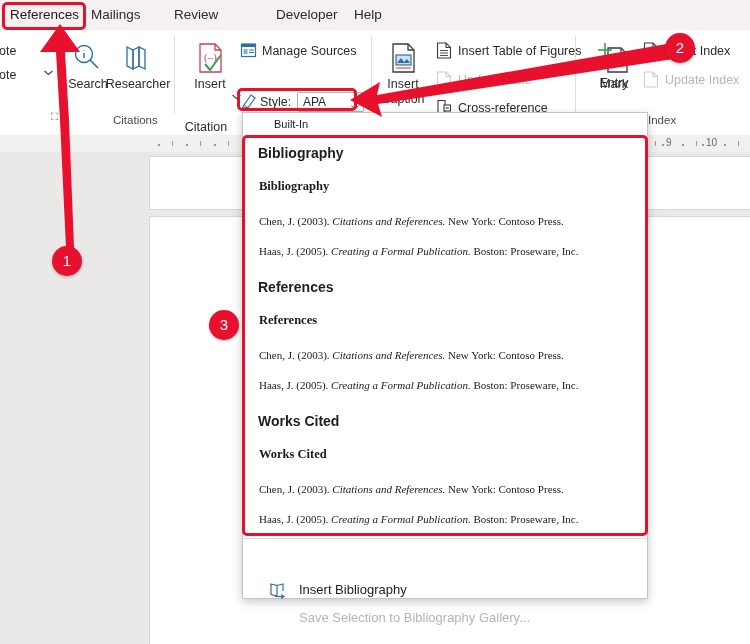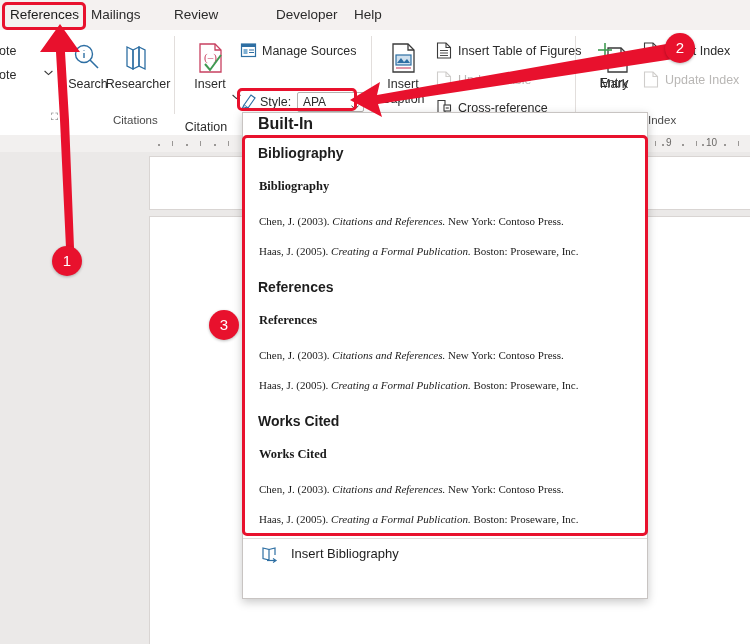--- a/index.html
+++ b/index.html
@@ -183,24 +183,24 @@
     border: 1px solid #c8c4c2;
     box-shadow: 0 3px 9px rgba(0,0,0,0.22);
     box-sizing: border-box;
     z-index: 40;
   }
   #dd-builtin {
     position: absolute;
     left: 0; top: 0;
     width: 404px; height: 22px;
     line-height: 22px;
-    padding-left: 15px;
+    padding-left: 31px;
     box-sizing: border-box;
-    font-size: 16px;
-    font-weight: bold;
+    font-size: 11px;
+    font-weight: normal;
     color: #1d1d1d;
   }
   #dd-gallery {
     position: absolute;
     left: 0; top: 22px;
     width: 404px; height: 402px;
     overflow: hidden;
   }
   .gal-item { position: absolute; left: 0; width: 404px; }
   .gal-title {
@@ -231,22 +231,22 @@
   .prev-ref i { font-style: italic; }
 
   #dd-sep {
     position: absolute;
     left: 0; top: 425px;
     width: 404px; height: 1px;
     background: #e0dcda;
   }
   .dd-cmd {
     position: absolute;
-    left: 0;
-    width: 404px; height: 28px;
+    left: 8px;
+    width: 404px; height: 28px; margin-top: 36px;
   }
   .dd-cmd .txt {
     position: absolute;
     left: 48px; top: 5px;
     font-size: 13px;
     color: #1d1d1d;
     white-space: nowrap;
   }
   .dd-cmd.disabled .txt { color: #b7b5b3; }
 
@@ -531,20 +531,23 @@
       <svg width="18" height="17" viewBox="0 0 18 17">
         <path d="M2 2 L8 3.5 L8 14 L2 12.5 Z" stroke="#2e6fa3" stroke-width="1.2" fill="none"></path>
         <path d="M8 3.5 L14 2 L14 9" stroke="#2e6fa3" stroke-width="1.2" fill="none"></path>
         <path d="M6 14.5 L14 14.5" stroke="#2e6fa3" stroke-width="1.2" fill="none"></path>
         <path d="M12 12.5 L15 14.5 L12 16.5" stroke="#2e6fa3" stroke-width="1.2" fill="none"></path>
       </svg>
     </span>
     <span class="txt">Insert Bibliography</span>
   </div>
 
+  <div class="dd-cmd disabled" style="top:456px;">
+    <span class="txt">Save Selection to Bibliography Gallery...</span>
+  </div>
 </div>
 
 <div class="hl-box" style="left:2px;   top:2px;   width:84px;  height:28px;"></div>
 <div class="hl-box" style="left:237px; top:88px;  width:120px; height:23px;"></div>
 <div class="hl-box" style="left:242px; top:135px; width:406px; height:401px;"></div>
 
 <svg id="arrows" viewBox="0 0 750 644">
 
   <path d="M66 248 L60 120 L56 52 L40 52 L60 24 L80 52 L65 52 L69 120 L74 248 Z" fill="#e8112d"></path>
 

